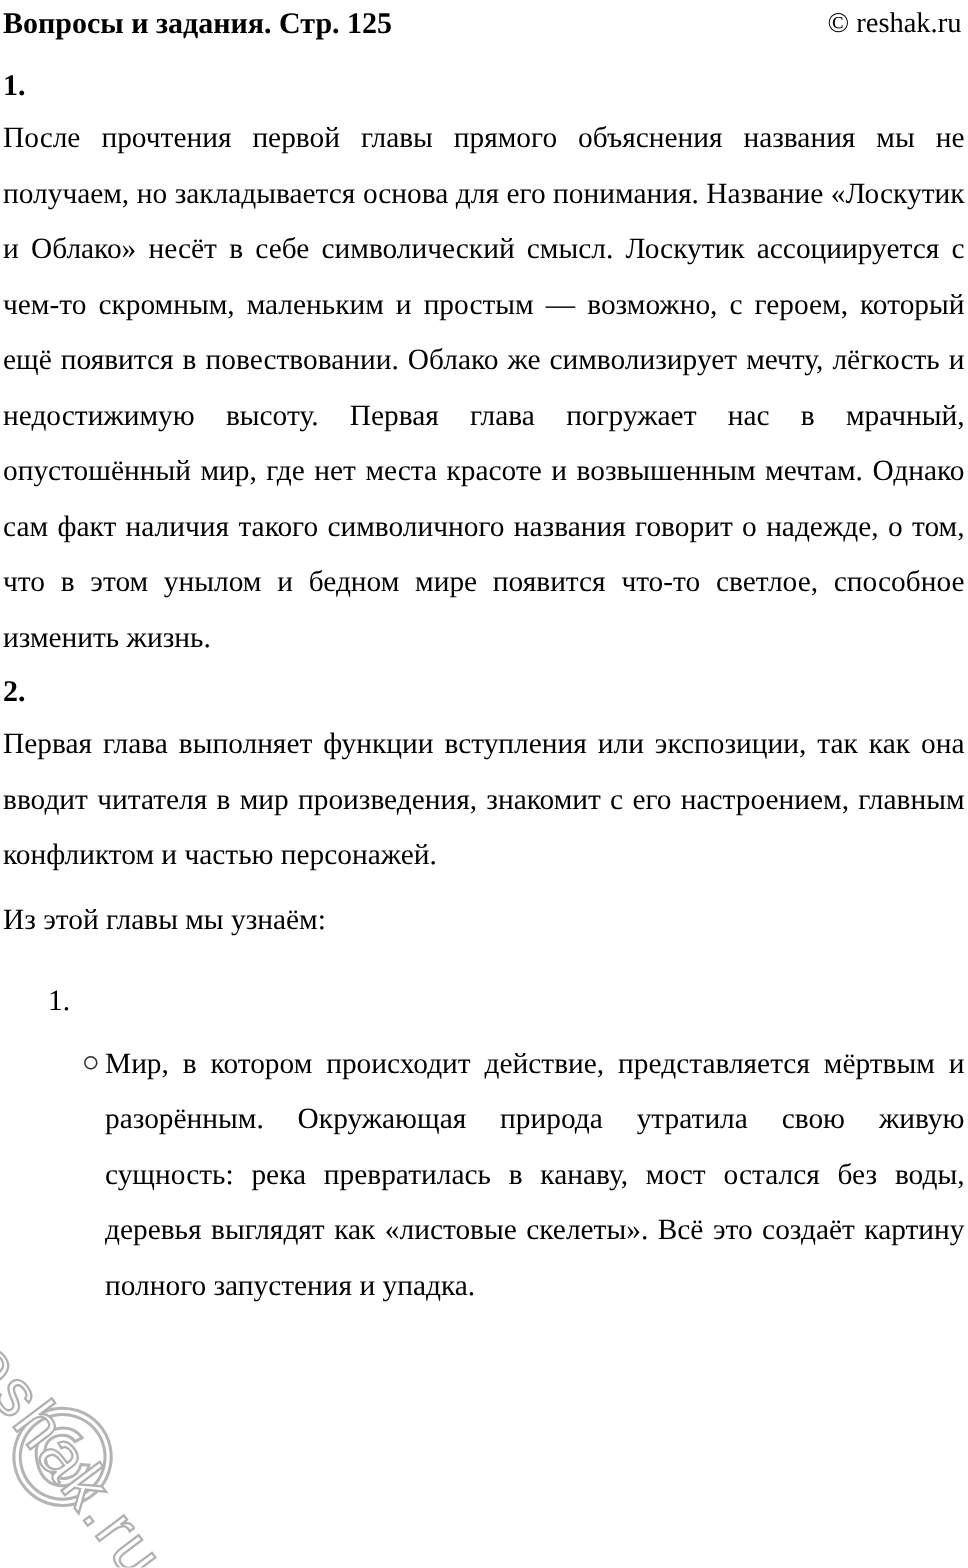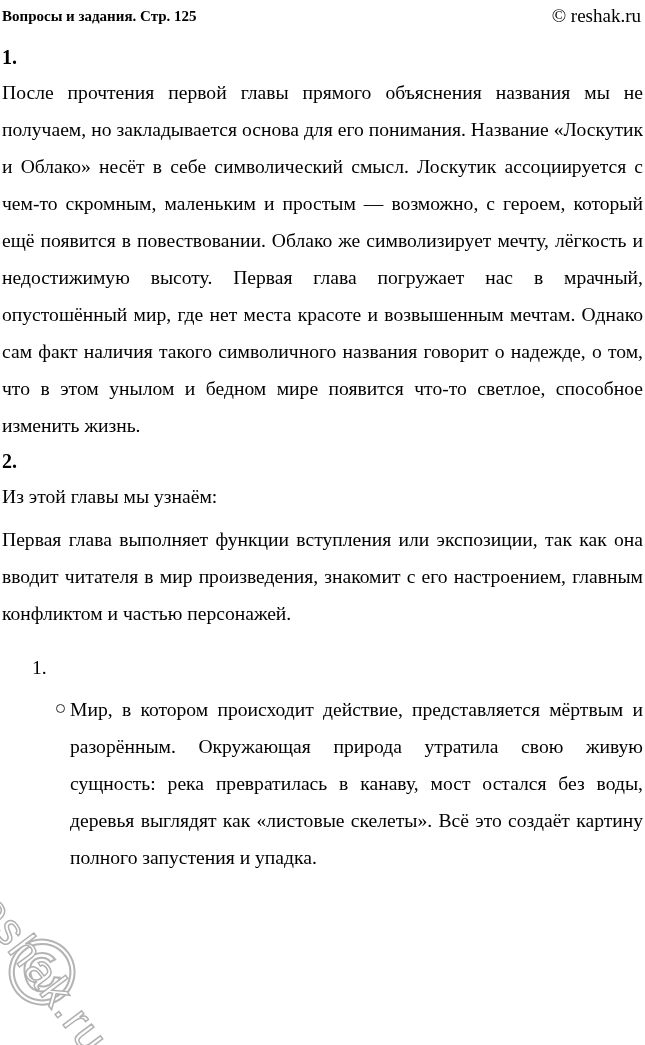--- a/index.html
+++ b/index.html
@@ -18,21 +18,21 @@
     z-index: 2;
   }
   .header {
     display: flex;
     justify-content: space-between;
     align-items: flex-start;
     line-height: 26px;
   }
   .header-title {
     font-weight: bold;
-    font-size: 15px;
+    font-size: 20px;
   }
   .header-copyright {
     font-size: 19px;
     padding-right: 2px;
   }
   .secnum {
     font-weight: bold;
     font-size: 20px;
     line-height: 22px;
     margin-top: 17px;
@@ -118,22 +118,22 @@
     <span class="header-copyright">© reshak.ru</span>
   </div>
 
   <div class="section">
     <div class="secnum">1.</div>
     <p class="body">После прочтения первой главы прямого объяснения названия мы не получаем, но закладывается основа для его понимания. Название «Лоскутик и Облако» несёт в себе символический смысл. Лоскутик ассоциируется с чем-то скромным, маленьким и простым — возможно, с героем, который ещё появится в повествовании. Облако же символизирует мечту, лёгкость и недостижимую высоту. Первая глава погружает нас в мрачный, опустошённый мир, где нет места красоте и возвышенным мечтам. Однако сам факт наличия такого символичного названия говорит о надежде, о том, что в этом унылом и бедном мире появится что-то светлое, способное изменить жизнь.</p>
   </div>
 
   <div class="section">
     <div class="secnum second">2.</div>
+    <p class="body">Первая глава выполняет функции вступления или экспозиции, так как она вводит читателя в мир произведения, знакомит с его настроением, главным конфликтом и частью персонажей.</p>
     <p class="body nojust">Из этой главы мы узнаём:</p>
-    <p class="body">Первая глава выполняет функции вступления или экспозиции, так как она вводит читателя в мир произведения, знакомит с его настроением, главным конфликтом и частью персонажей.</p>
 
     <div class="numitem">
       <span class="num">1.</span>
     </div>
 
     <div class="bullet">
       <span class="bmark"></span>
       <p class="btext">Мир, в котором происходит действие, представляется мёртвым и разорённым. Окружающая природа утратила свою живую сущность: река превратилась в канаву, мост остался без воды, деревья выглядят как «листовые скелеты». Всё это создаёт картину полного запустения и упадка.</p>
     </div>
   </div>

